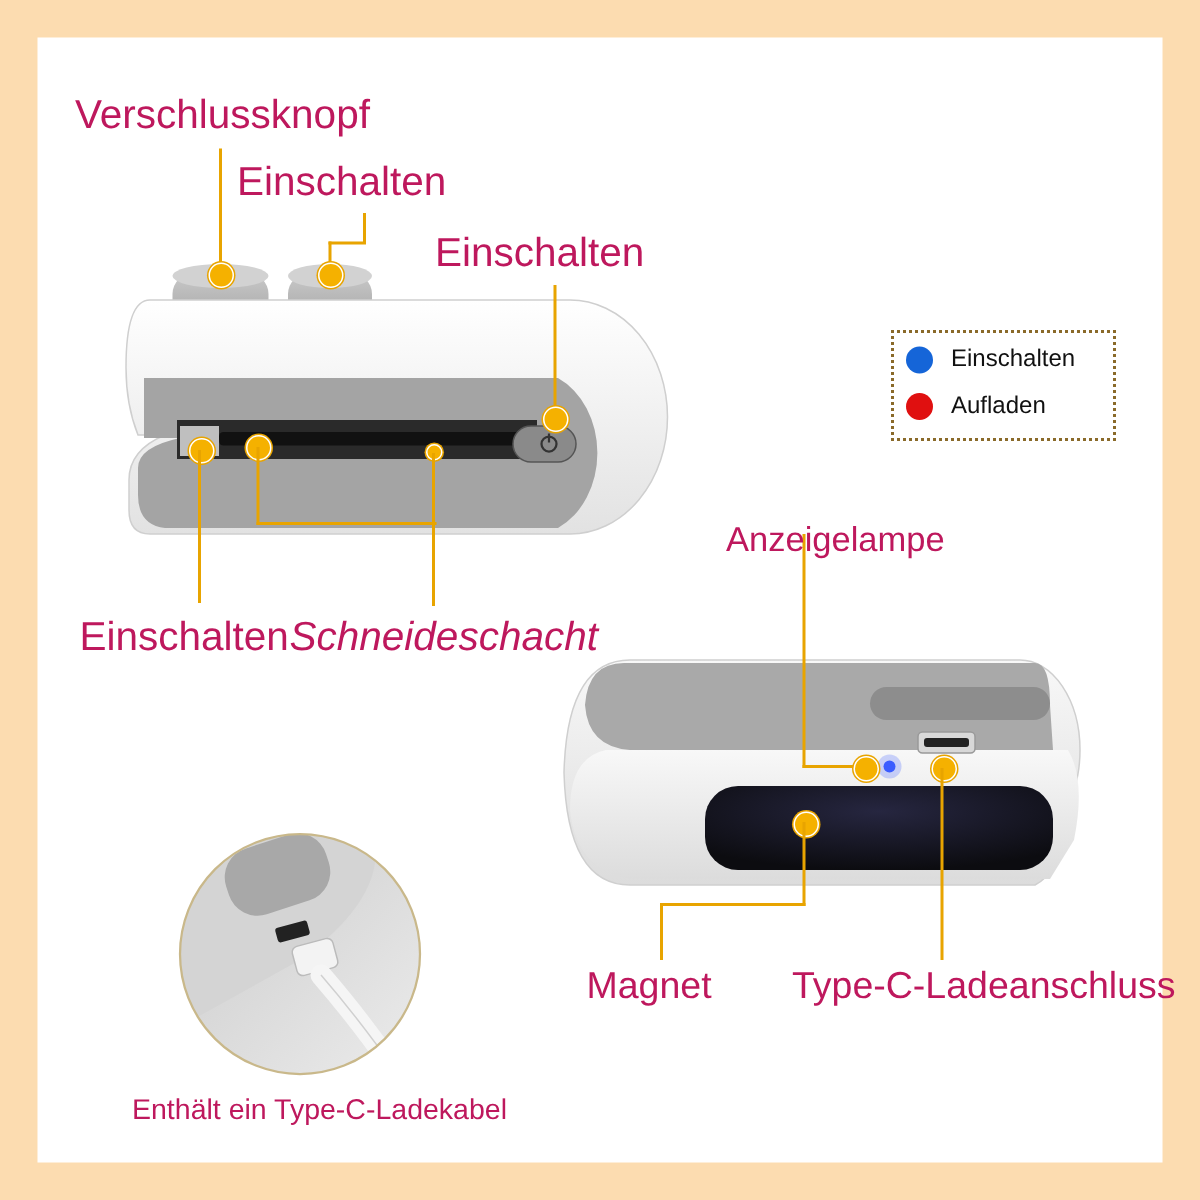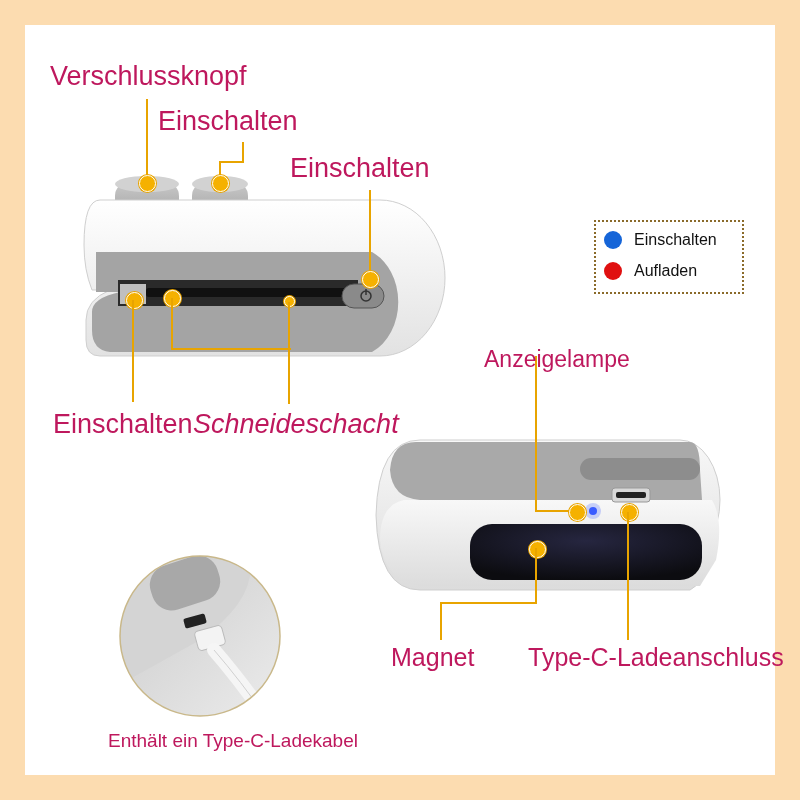--- a/index.html
+++ b/index.html
@@ -135,21 +135,21 @@
 <div class="line" style="left:440px;top:602px;width:2px;height:38px;"></div>
 
 <div class="lbl" style="left:50px;top:63px;">Verschlussknopf</div>
 <div class="lbl" style="left:158px;top:108px;">Einschalten</div>
 <div class="lbl" style="left:290px;top:155px;">Einschalten</div>
 <div class="lbl" style="left:53px;top:411px;">Einschalten</div>
 <div class="lbl" style="left:193px;top:411px;font-style:italic;">Schneideschacht</div>
 <div class="lbl small" style="left:484px;top:326px;font-size:23px;margin-top:22px;">Anzeigelampe</div>
 <div class="lbl" style="left:391px;top:645px;font-size:25px;">Magnet</div>
 <div class="lbl" style="left:528px;top:645px;font-size:25px;">Type-C-Ladeanschluss</div>
-<div class="lbl small" style="left:88px;top:731px;margin-left:20px;">Enthält ein Type-C-Ladekabel</div>
+<div class="lbl small" style="left:88px;top:731px;">Enthält ein Type-C-Ladekabel</div>
 
 <div class="legend">
   <div class="row" style="top:9px;">
     <span class="sw" style="background:#1565d8;"></span>
     <span class="txt">Einschalten</span>
   </div>
   <div class="row" style="top:40px;">
     <span class="sw" style="background:#e01010;"></span>
     <span class="txt">Aufladen</span>
   </div>

